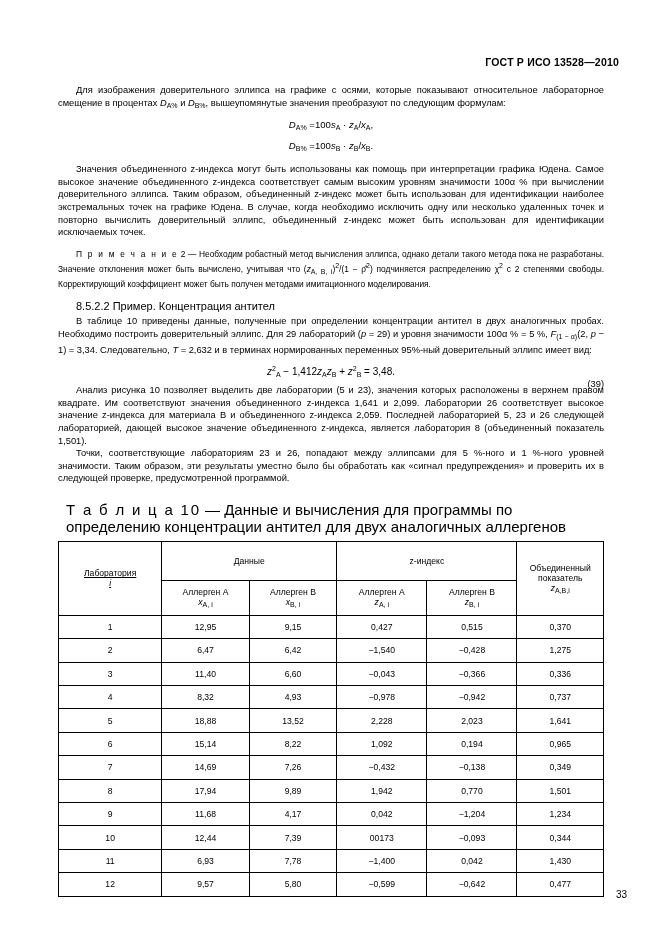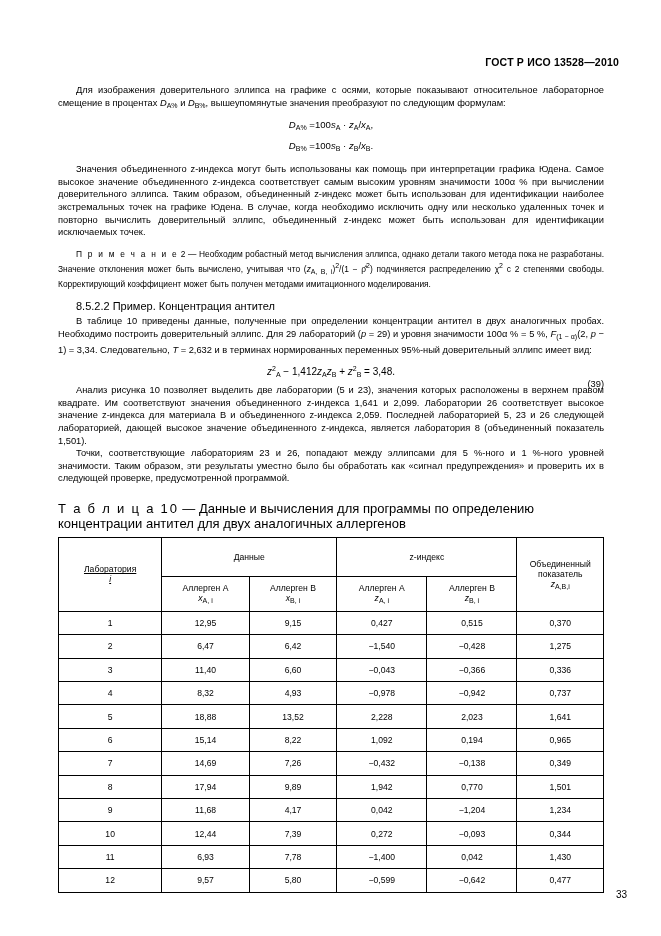--- a/index.html
+++ b/index.html
@@ -71,22 +71,22 @@
     text-align: center;
     font-size: 10px;
   }
   .formula-num {
     position: absolute;
     right: 0;
     top: 14px;
     font-size: 9.3px;
   }
   .tbl-caption {
-    font-size: 13px;
-    margin: 16px 0 6px 0;
+    font-size: 15px;
+    margin: 16px 0 6px 8px;
   }
   .tbl-caption .sp { letter-spacing: 1.8px; }
   table.data {
     border-collapse: collapse;
     width: 546px;
     font-size: 8.6px;
     margin-top: 2px;
   }
   table.data th, table.data td {
     border: 0.8px solid #000;
@@ -257,21 +257,21 @@
           <td>11,68</td>
           <td>4,17</td>
           <td>0,042</td>
           <td>−1,204</td>
           <td>1,234</td>
         </tr>
         <tr class="data-row">
           <td>10</td>
           <td>12,44</td>
           <td>7,39</td>
-          <td>0,272</td>
+          <td>00173</td>
           <td>−0,093</td>
           <td>0,344</td>
         </tr>
         <tr class="data-row">
           <td>11</td>
           <td>6,93</td>
           <td>7,78</td>
           <td>−1,400</td>
           <td>0,042</td>
           <td>1,430</td>

